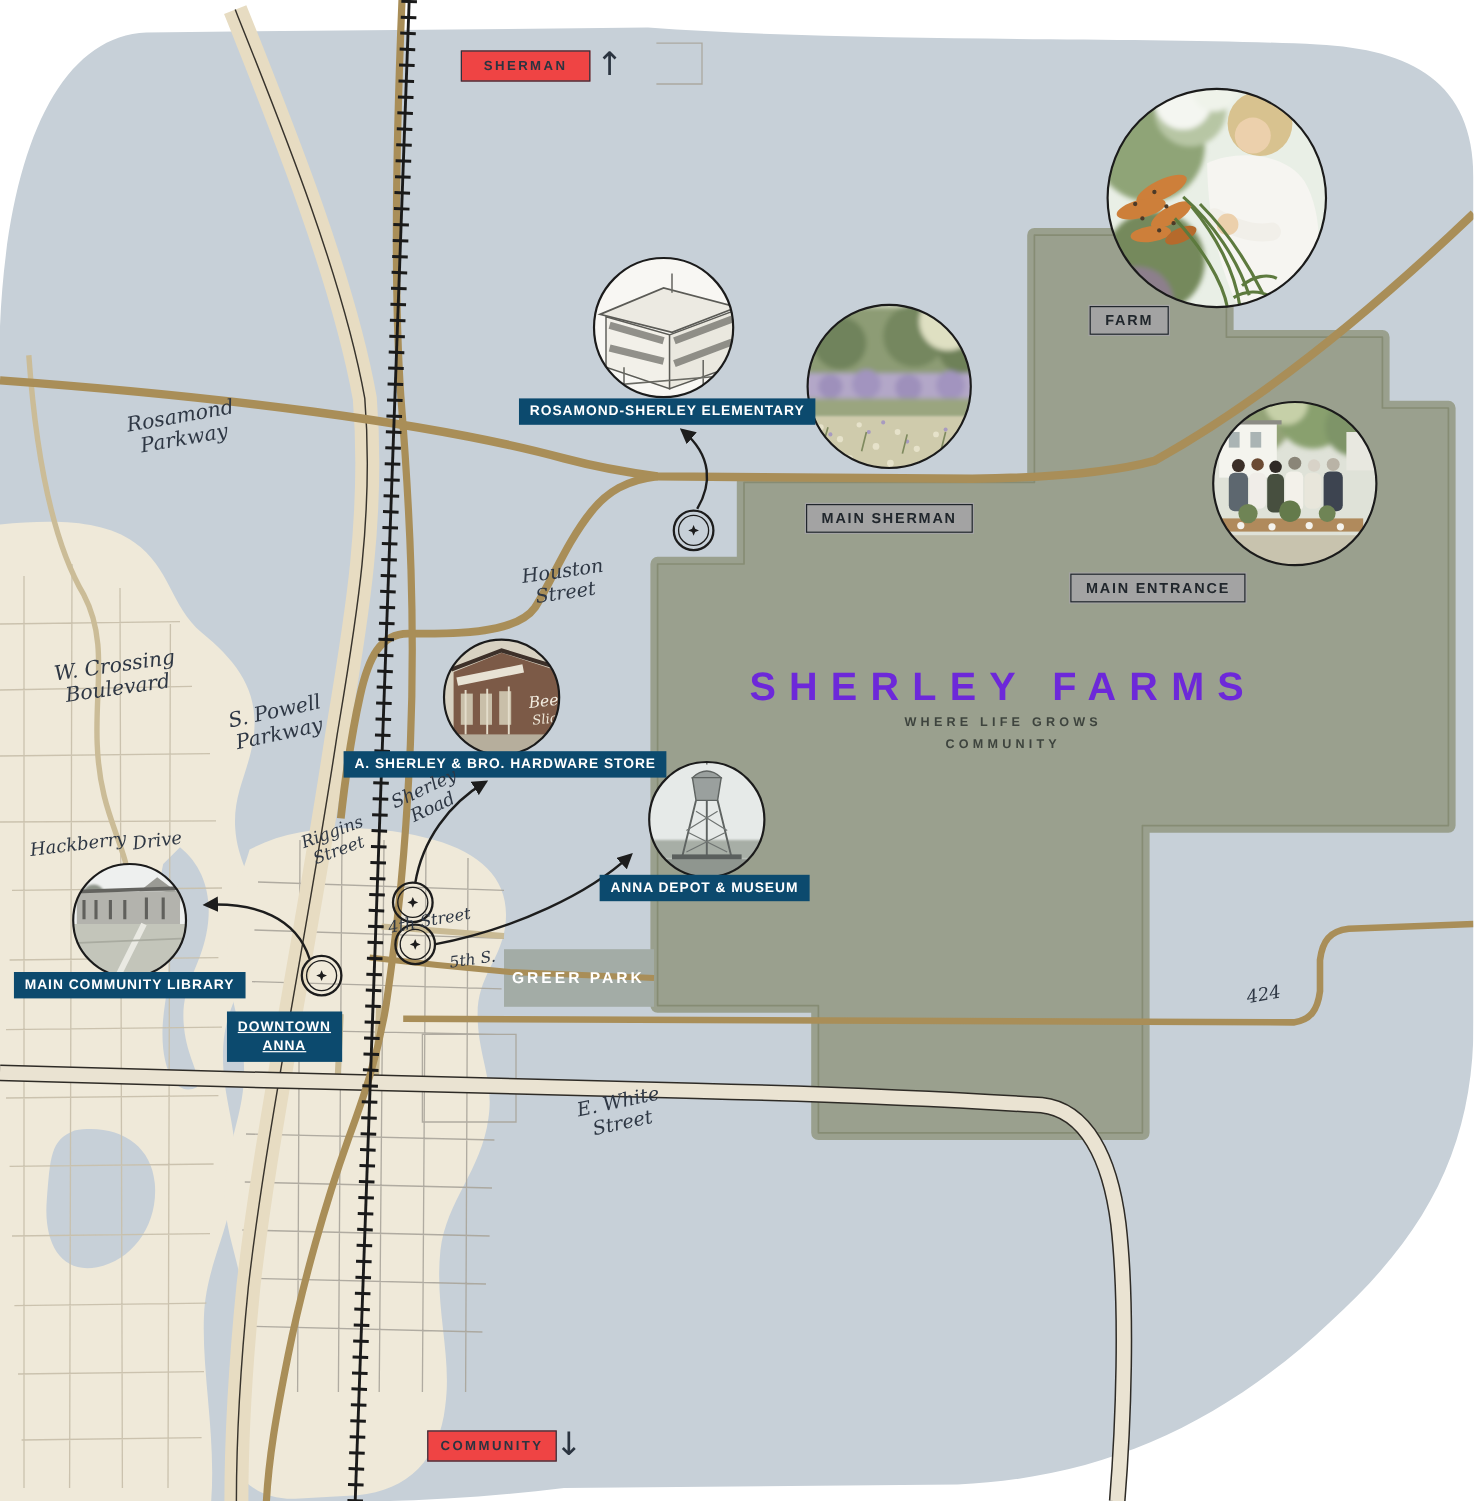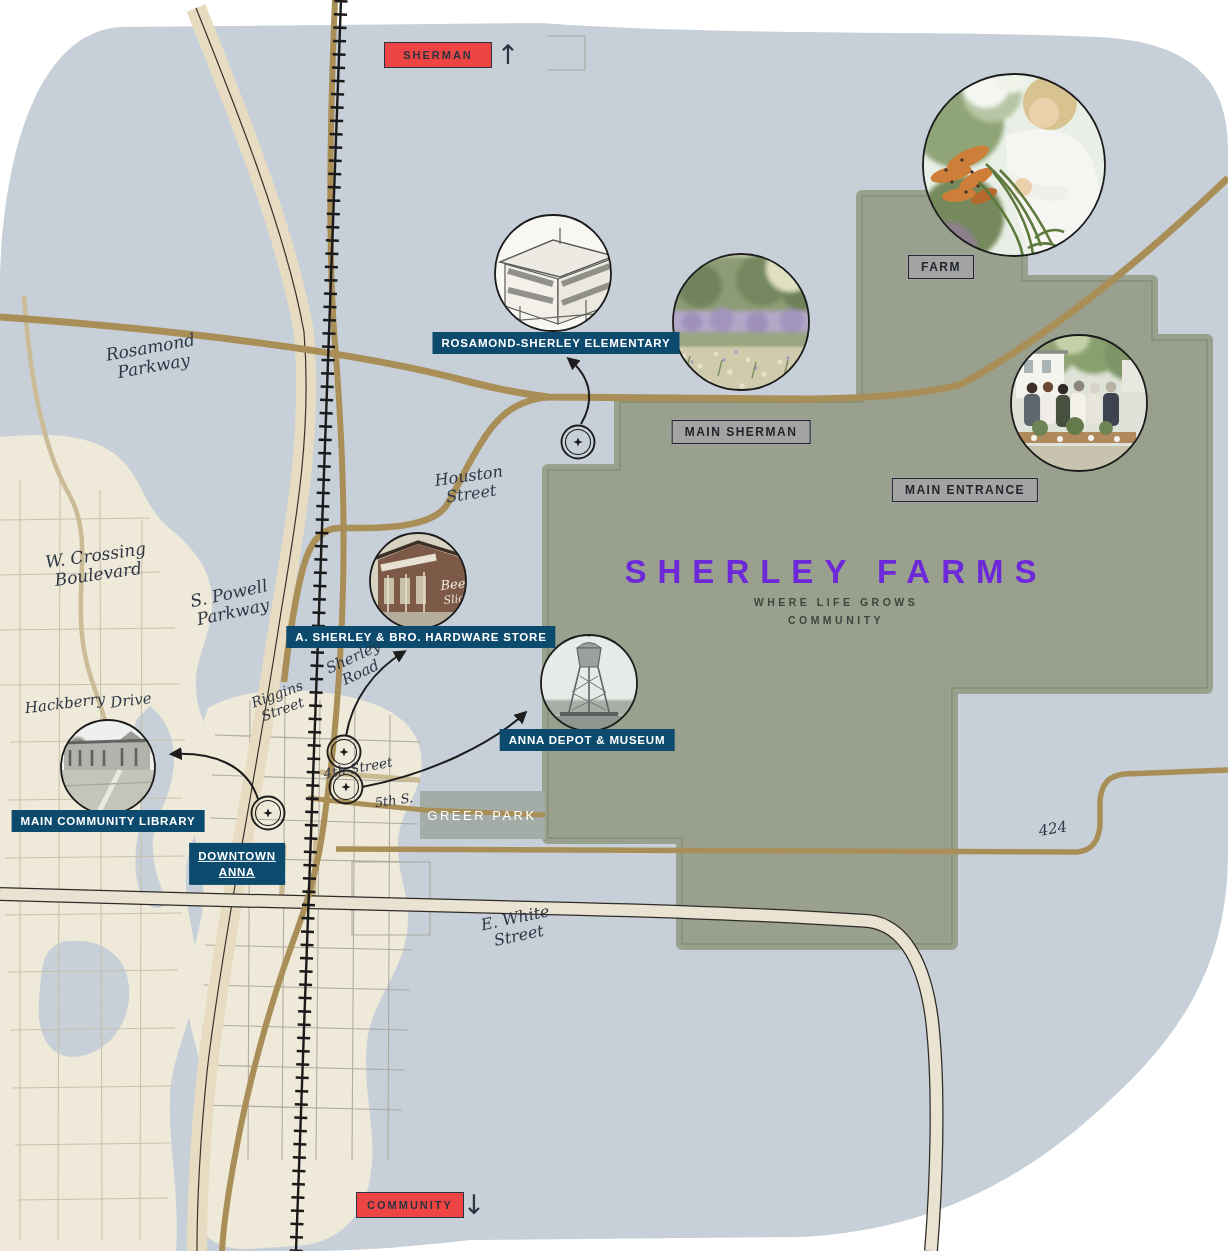--- a/index.html
+++ b/index.html
@@ -13,21 +13,21 @@
            font-size:11px;letter-spacing:2px;padding:6px 2px;width:102px;text-align:center;}
   .dir-arrow{font-size:27px;color:#2b3440;font-weight:400;font-family:"DejaVu Sans",sans-serif;}
   .framed{background:#a3a3a3;padding:1px;}
   .framed .inner{border:1.5px solid #20262c;padding:4px 12px;font-weight:700;font-size:12px;
                  letter-spacing:1.5px;color:#20262c;}
   .script{font-family:"DejaVu Serif",serif;font-style:italic;color:#2e3744;text-align:center;
           line-height:1.12;}
   .script .l2{display:block;}
   .title{font-size:33px;font-weight:600;letter-spacing:11px;color:#6d28d9;}
   .tagline{font-size:10.5px;font-weight:700;letter-spacing:3.5px;color:#3e443e;text-align:center;}
-  .greer{color:#ffffff;font-weight:400;font-size:13px;letter-spacing:2.5px;text-align:center;}
+  .greer{color:#ffffff;font-weight:700;font-size:13px;letter-spacing:2.5px;text-align:center;}
   .downtown{line-height:1.4;text-align:center;text-decoration:underline;}
 </style>
 </head>
 <body>
 
 <div id="map-root">
 
 <svg class="base" width="1228" height="1251" viewBox="0 0 1228 1251">
   <defs>
     <marker id="ah" viewBox="0 0 10 10" refX="7.5" refY="5" markerWidth="6.5" markerHeight="6.5" orient="auto">

